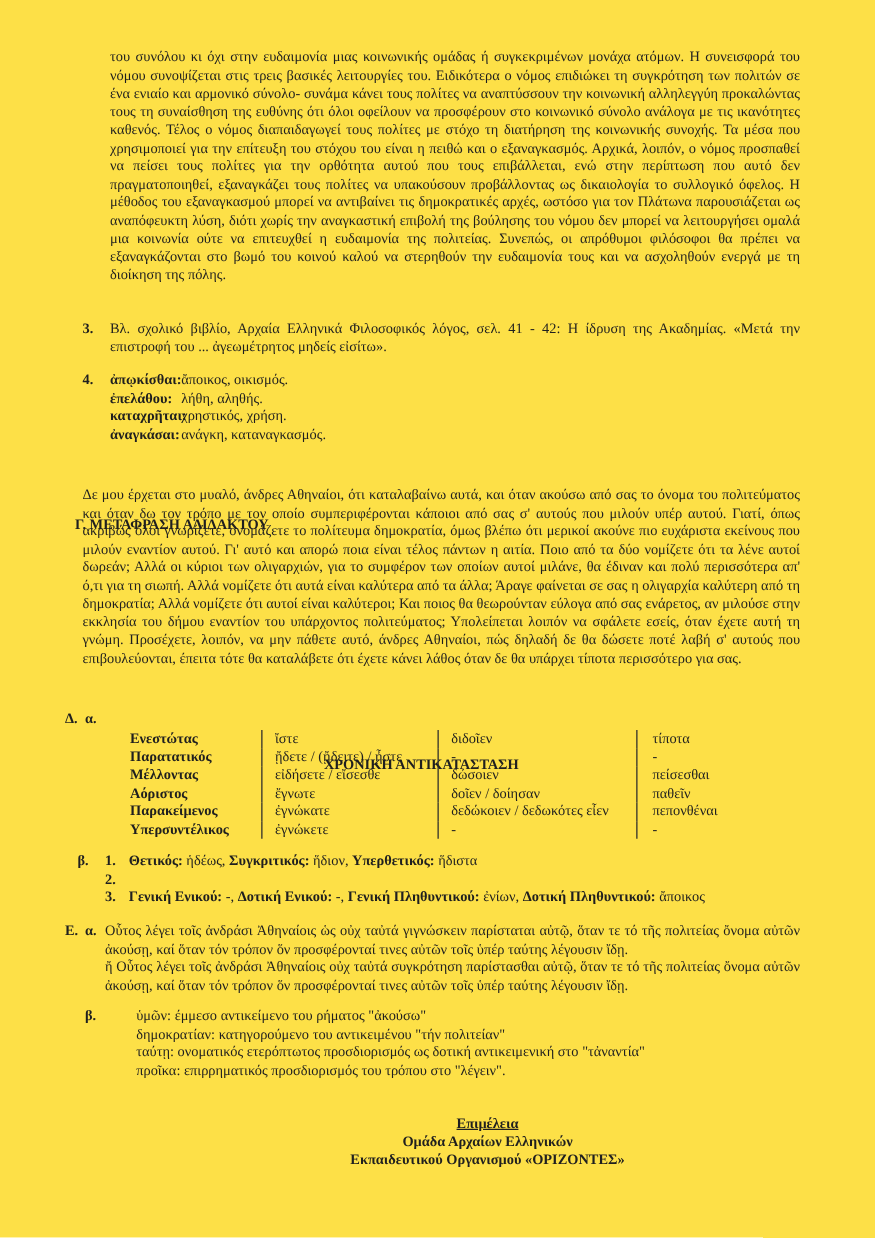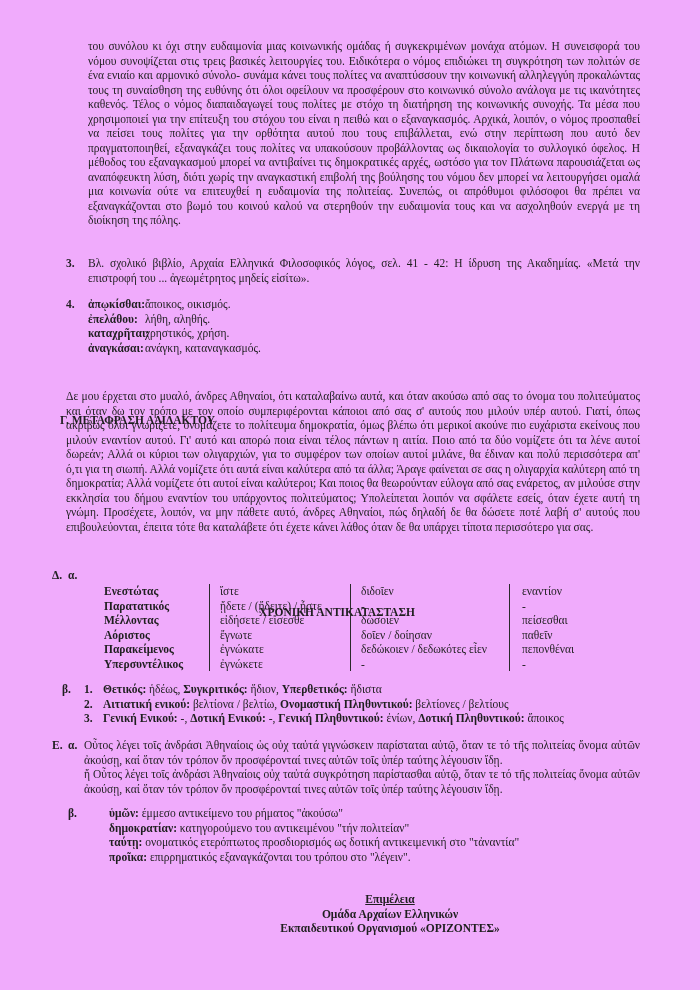--- a/index.html
+++ b/index.html
@@ -1,19 +1,19 @@
 <!DOCTYPE html>
 <html lang="el"><head>
 <meta charset="utf-8">
 <style>
   html,body{margin:0;padding:0;background:#ffffff;}
   .page{
     position:relative;
     width:700px;height:990px;
-    background:#f0abfc;
+    background:#fde047;
     font-family:"Liberation Serif","DejaVu Serif",serif;
     font-size:11.5px;
     line-height:14.5px;
     color:#1f1f1f;
     overflow:hidden;
   }
   .abs{position:absolute;}
   .just{text-align:justify;}
   b,.b{font-weight:bold;}
   .hang-num{position:absolute;font-weight:bold;}
@@ -26,21 +26,21 @@
     line-height:14.5px;
     color:#1f1f1f;
   }
   table.tense td{padding:0 0 0 10px;vertical-align:top;}
   table.tense td.c1{width:105px;padding-left:2px;font-weight:bold;border-right:1px solid #2a2a2a;}
   table.tense td.c2{width:130px;border-right:1px solid #2a2a2a;}
   table.tense td.c3{width:148px;border-right:1px solid #2a2a2a;}
   table.tense td.c4{width:140px;padding-left:12px;}
   .beta-row{display:flex;}
   .beta-num{width:19px;flex:0 0 auto;font-weight:bold;}
-  .syn-line b{font-weight:bold;padding-left:24px;}
+  .syn-line b{font-weight:normal;padding-left:24px;}
   .footer{text-align:center;font-weight:bold;}
   .footer .u{text-decoration:underline;}
   .center{text-align:center;}
 </style>
 </head>
 <body>
 
 <div class="page">
 
   <div class="abs just" style="left:88px;top:39px;width:552px;">του συνόλου κι όχι στην ευδαιμονία μιας κοινωνικής ομάδας ή συγκεκριμένων μονάχα ατόμων. Η συνεισφορά του νόμου συνοψίζεται στις τρεις βασικές λειτουργίες του. Ειδικότερα ο νόμος επιδιώκει τη συγκρότηση των πολιτών σε ένα ενιαίο και αρμονικό σύνολο- συνάμα κάνει τους πολίτες να αναπτύσσουν την κοινωνική αλληλεγγύη προκαλώντας τους τη συναίσθηση της ευθύνης ότι όλοι οφείλουν να προσφέρουν στο κοινωνικό σύνολο ανάλογα με τις ικανότητες καθενός. Τέλος ο νόμος διαπαιδαγωγεί τους πολίτες με στόχο τη διατήρηση της κοινωνικής συνοχής. Τα μέσα που χρησιμοποιεί για την επίτευξη του στόχου του είναι η πειθώ και ο εξαναγκασμός. Αρχικά, λοιπόν, ο νόμος προσπαθεί να πείσει τους πολίτες για την ορθότητα αυτού που τους επιβάλλεται, ενώ στην περίπτωση που αυτό δεν πραγματοποιηθεί, εξαναγκάζει τους πολίτες να υπακούσουν προβάλλοντας ως δικαιολογία το συλλογικό όφελος. Η μέθοδος του εξαναγκασμού μπορεί να αντιβαίνει τις δημοκρατικές αρχές, ωστόσο για τον Πλάτωνα παρουσιάζεται ως αναπόφευκτη λύση, διότι χωρίς την αναγκαστική επιβολή της βούλησης του νόμου δεν μπορεί να λειτουργήσει ομαλά μια κοινωνία ούτε να επιτευχθεί η ευδαιμονία της πολιτείας. Συνεπώς, οι απρόθυμοι φιλόσοφοι θα πρέπει να εξαναγκάζονται στο βωμό του κοινού καλού να στερηθούν την ευδαιμονία τους και να ασχοληθούν ενεργά με τη διοίκηση της πόλης.</div>
@@ -82,21 +82,21 @@
   <span class="abs b" style="left:52px;top:568px;">Δ.</span>
   <span class="abs b" style="left:68px;top:568px;">α.</span>
   <div class="abs heading center" style="left:50px;top:568px;width:574px;">ΧΡΟΝΙΚΗ ΑΝΤΙΚΑΤΑΣΤΑΣΗ</div>
 
   <table class="tense abs" style="left:90px;top:584px;margin-left:12px;">
     <tbody>
       <tr>
         <td class="c1">Ενεστώτας</td>
         <td class="c2">ἴστε</td>
         <td class="c3">διδοῖεν</td>
-        <td class="c4">εναντίον</td>
+        <td class="c4">τίποτα</td>
       </tr>
       <tr>
         <td class="c1">Παρατατικός</td>
         <td class="c2">ᾔδετε / (ᾔδειτε) / ᾖστε</td>
         <td class="c3">-</td>
         <td class="c4">-</td>
       </tr>
       <tr>
         <td class="c1">Μέλλοντας</td>
         <td class="c2">εἰδήσετε / εἴσεσθε</td>
@@ -125,21 +125,20 @@
   </table>
 
   <span class="abs b" style="left:62px;top:682px;">β.</span>
   <div class="abs" style="left:84px;top:682px;width:556px;">
     <div class="beta-row">
       <span class="beta-num">1.</span>
       <span><span style="font-weight: bold;">Θετικός:</span><span> ἡδέως, </span><span style="font-weight: bold;">Συγκριτικός:</span><span> ἥδιον, </span><span style="font-weight: bold;">Υπερθετικός:</span><span> ἥδιστα</span></span>
     </div>
     <div class="beta-row">
       <span class="beta-num">2.</span>
-      <span><span style="font-weight: bold;">Αιτιατική ενικού:</span><span> βελτίονα / βελτίω, </span><span style="font-weight: bold;">Ονομαστική Πληθυντικού:</span><span> βελτίονες / βελτίους</span></span>
     </div>
     <div class="beta-row">
       <span class="beta-num">3.</span>
       <span><span style="font-weight: bold;">Γενική Ενικού:</span><span> -, </span><span style="font-weight: bold;">Δοτική Ενικού:</span><span> -, </span><span style="font-weight: bold;">Γενική Πληθυντικού:</span><span> ἐνίων, </span><span style="font-weight: bold;">Δοτική Πληθυντικού:</span><span> ἄποικος</span></span>
     </div>
   </div>
 
   <span class="abs b" style="left:52px;top:738px;">Ε.</span>
   <span class="abs b" style="left:68px;top:738px;">α.</span>
   <div class="abs" style="left:84px;top:738px;width:556px;">
@@ -152,21 +151,21 @@
     <div class="syn-line">
       <b>ὑμῶν:</b><span> έμμεσο αντικείμενο του ρήματος "ἀκούσω"</span>
     </div>
     <div class="syn-line">
       <b>δημοκρατίαν:</b><span> κατηγορούμενο του αντικειμένου "τήν πολιτείαν"</span>
     </div>
     <div class="syn-line">
       <b>ταύτῃ:</b><span> ονοματικός ετερόπτωτος προσδιορισμός ως δοτική αντικειμενική στο "τἀναντία"</span>
     </div>
     <div class="syn-line">
-      <b>προῖκα:</b><span> επιρρηματικός εξαναγκάζονται του τρόπου στο "λέγειν".</span>
+      <b>προῖκα:</b><span> επιρρηματικός προσδιορισμός του τρόπου στο "λέγειν".</span>
     </div>
   </div>
 
   <div class="abs footer" style="left:130px;top:892px;width:520px;">
     <div class="u">Επιμέλεια</div>
     <div>Ομάδα Αρχαίων Ελληνικών</div>
     <div>Εκπαιδευτικού Οργανισμού «ΟΡΙΖΟΝΤΕΣ»</div>
   </div>
 
 </div>

